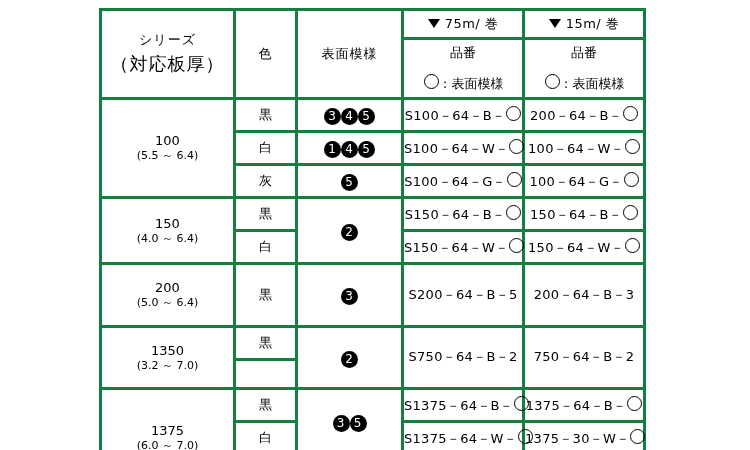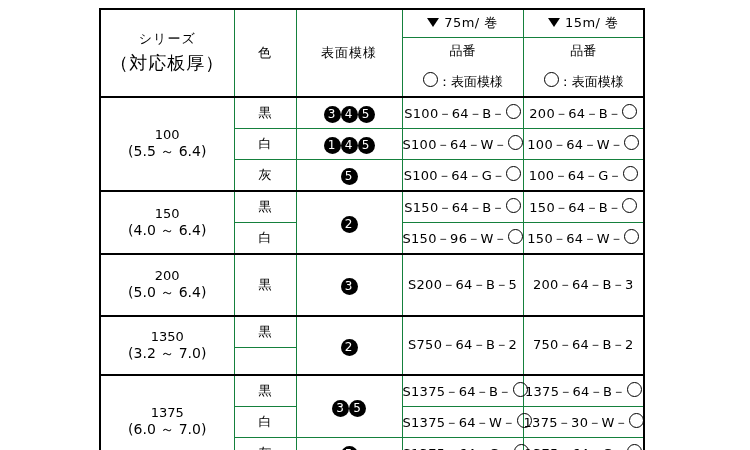--- a/index.html
+++ b/index.html
@@ -23,21 +23,21 @@
   table.spec {
     position: absolute;
     left: 99px;
     top: 8px;
     width: 544px;
     border-collapse: collapse;
     table-layout: fixed;
     background: #fff;
   }
   table.spec td, table.spec th {
-    border: 1px solid #15803d;
+    border: 3px solid #15803d;
     padding: 0;
     text-align: center;
     vertical-align: middle;
     font-weight: normal;
     font-size: 13px;
     line-height: 1.25;
   }
   
   table.spec {
     border: 2px solid #000;
@@ -77,21 +77,21 @@
     border-top: none !important;
   }
   .thick-top { border-top: 2px solid #000 !important; }
   .thick-bottom { border-bottom: 2px solid #000 !important; }
 
   .series-cell {
     font-size: 15px;
     line-height: 1.45;
   }
   .series-cell .name { display: block; }
-  .series-cell .range { display: block; font-size: 14px; }
+  .series-cell .range { display: block; font-size: 11px; }
 
   .color-cell {
     font-size: 15px;
     height: 30px;
   }
   .pattern-cell {
     font-size: 15px;
     letter-spacing: 1px;
   }
   .code-cell {
@@ -226,21 +226,21 @@
         <td class="code-cell thick-top">
           <span>S150－64－B－</span><span class="circ"></span>
         </td>
         <td class="code-cell thick-top">
           <span>150－64－B－</span><span class="circ"></span>
         </td>
       </tr>
       <tr>
         <td class="color-cell">白</td>
         <td class="code-cell">
-          <span>S150－96－W－</span><span class="circ"></span>
+          <span>S150－64－W－</span><span class="circ"></span>
         </td>
         <td class="code-cell">
           <span>150－64－W－</span><span class="circ"></span>
         </td>
       </tr>
 
       <tr>
         <td class="series-cell thick-top" style="height:60px;margin-left:36px;">
           <span class="name">200</span>
           <span class="range">(5.0 ～ 6.4)</span>

